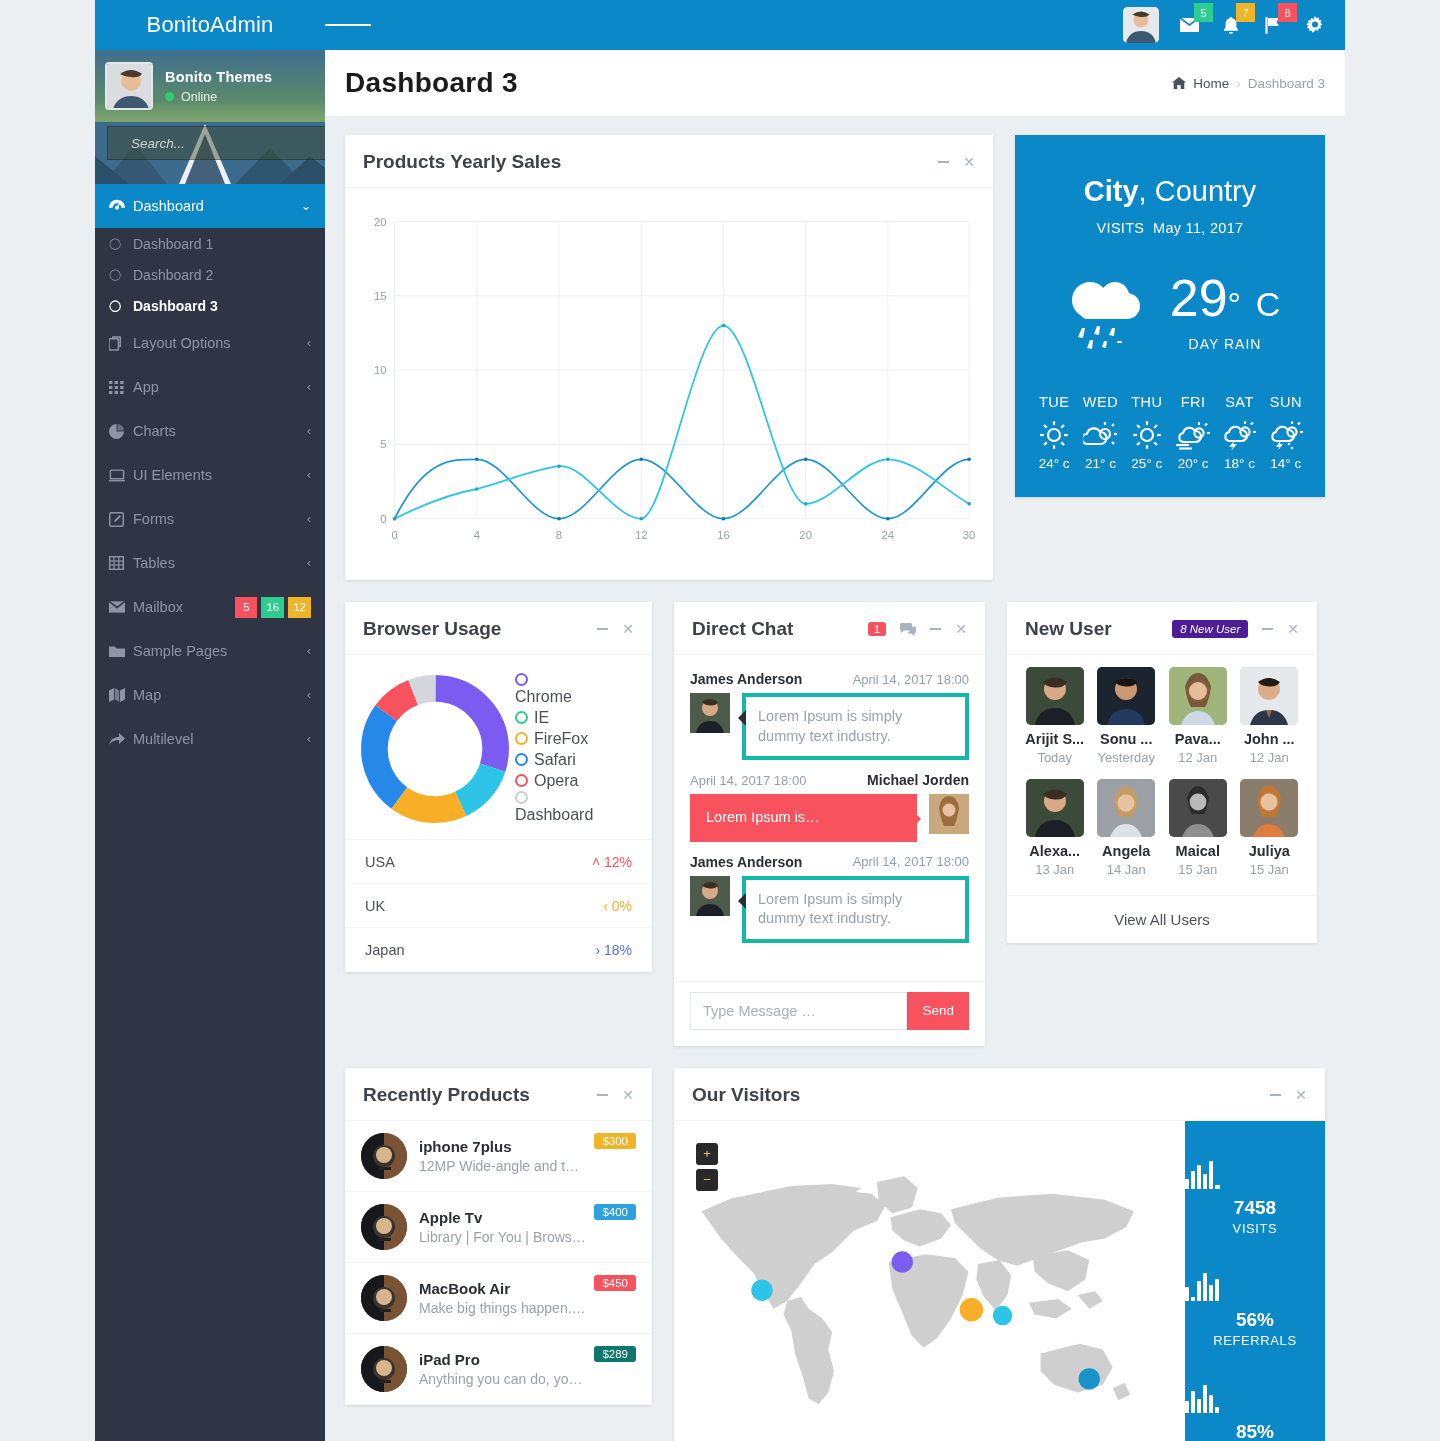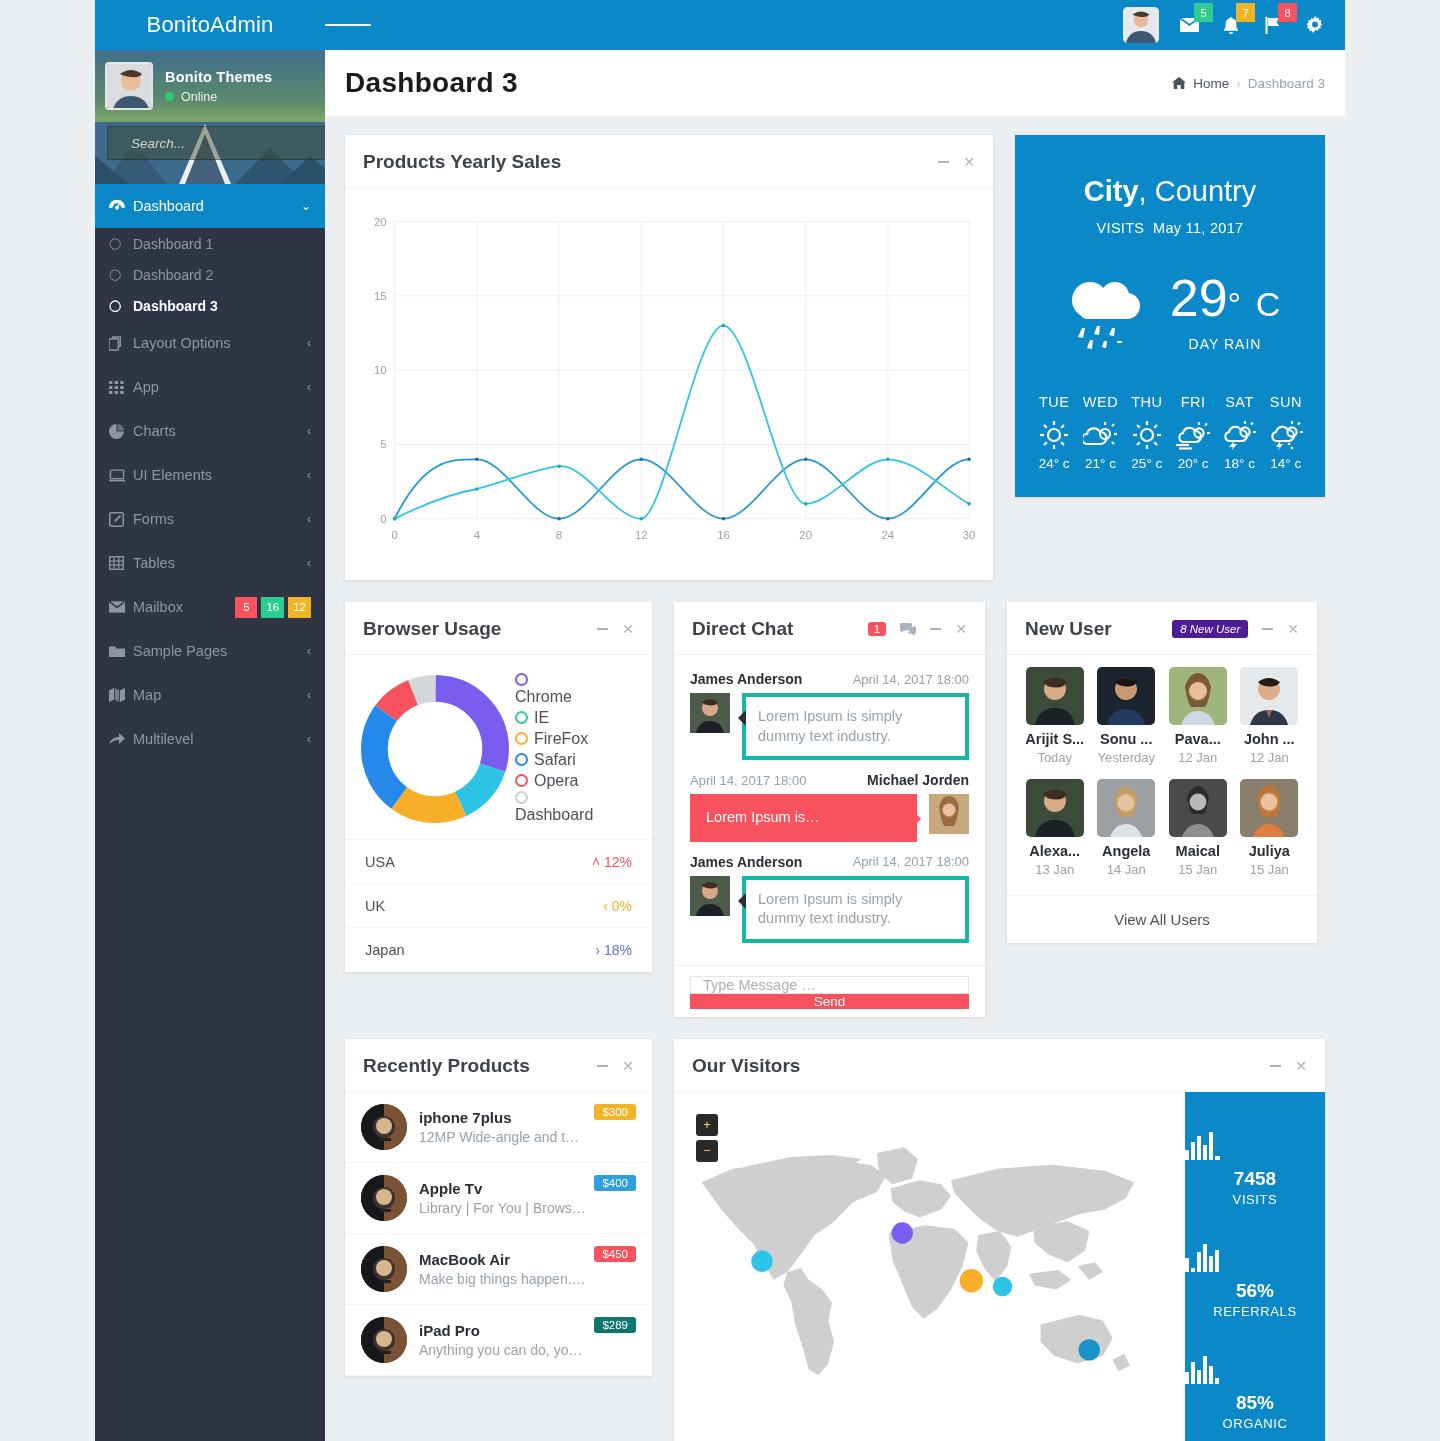--- a/index.html
+++ b/index.html
@@ -145,21 +145,21 @@
   .msg-name { font-weight:700; color:#2b2f33; font-size:14px; }
   .msg-time { color:#96a0aa; font-size:13px; }
   .msg-row { display:flex; align-items:flex-start; margin:6px 0 12px 0; }
   .msg-ava { width:40px; height:40px; flex:0 0 40px; overflow:hidden; background:#bbb; }
   .bubble { position:relative; flex:1; border:4px solid #14b8a6; padding:10px 12px; font-size:14.5px;
             color:#9aa2aa; line-height:1.35; margin-left:12px; }
   .bubble:before { content:""; position:absolute; left:-8px; top:13px; border:8px solid transparent;
                    border-right-color:#2b2f33; border-left:0; }
   .bubble.right { background:#f9525f; border-color:#f9525f; color:#fff; margin-left:0; margin-right:12px; }
   .bubble.right:before { left:auto; right:-8px; border-right:0; border-left:8px solid #f9525f; border-left-color:#f9525f; }
-  .dc-foot { display:flex; padding:10px 16px 8px 16px; border-top:1px solid #f0f2f4; margin-top:4px;flex-direction:column; }
+  .dc-foot { display:flex; padding:10px 16px 16px 16px; border-top:1px solid #f0f2f4; margin-top:20px; }
   .dc-foot input { flex:1; height:38px; border:1px solid #e2e6ea; padding:0 12px; font-size:14.5px;
                    outline:none; color:#5a6269; font-family:"Liberation Sans", sans-serif; }
   .dc-foot input::placeholder { color:#a8b0b8; }
   .dc-foot button { background:#f9525f; color:#fff; border:none; padding:0 15px; font-size:13.5px; cursor:pointer;
                     font-family:"Liberation Sans", sans-serif; }
 
   
   .nu { width:310px; flex:0 0 310px; }
   .nu-badge { background:#4c1d95; color:#fff; font-size:11.5px; padding:3px 8px; border-radius:3px;font-style:italic; }
   .nu-grid { display:flex; flex-wrap:wrap; padding:12px 12px 4px 12px; }

